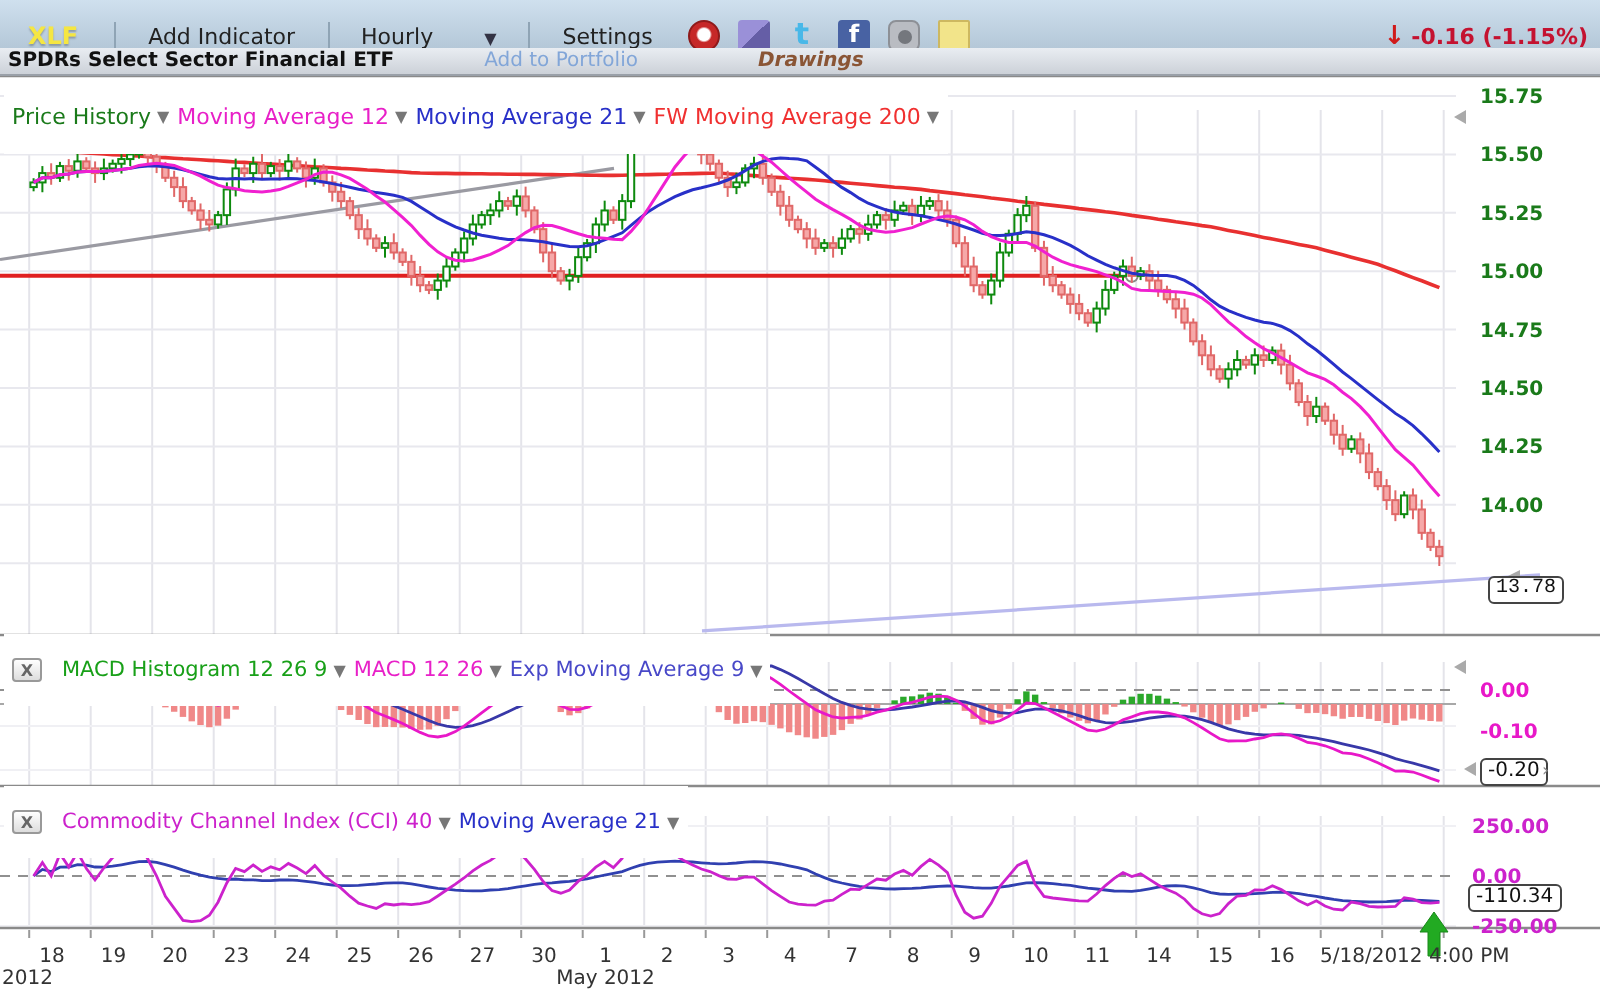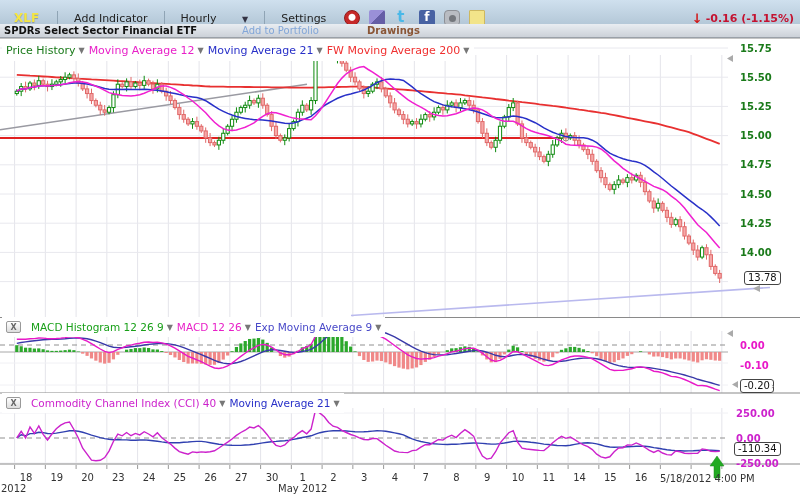--- a/index.html
+++ b/index.html
@@ -32,38 +32,38 @@
   #tb-change { margin-left:auto; margin-right:6px; color:#c41230; font-weight:bold;
     display:flex; align-items:center; gap:3px; }
   #down-arrow { color:#d01a1a; font-size:13px; font-weight:bold; }
 
   
   #subbar { position:absolute; left:0; top:24px; width:800px; height:14px;
     background:linear-gradient(#e9edf2,#ccd1d8); border-bottom:1px solid #9aa0a8;
     display:flex; align-items:center; font-size:10px; z-index:5;gap:38px; }
   #etf-name { font-weight:bold; color:#111; margin-left:4px; }
   #add-portfolio { color:#82a6d8; margin-left:7px; }
-  #drawings { color:#8a5535; margin-left:10px; font-weight:bold; }
+  #drawings { color:#8a5535; margin-left:22px; font-weight:bold;font-style:italic; }
 
   
   .legend { position:absolute; display:flex; align-items:center; gap:4px;
-    font-size:11px; z-index:4; background:#fff; padding:4px 4px; }
+    font-size:11px; z-index:4; background:#fff; padding:12px 4px; }
   .leg-item { display:flex; align-items:center; gap:3px; white-space:nowrap; cursor:default; }
   .leg-caret { color:#777; font-size:8px; }
   .xbtn { width:15px; height:12px; border:1px solid #999; border-radius:2px;
     background:linear-gradient(#fff,#ddd); color:#666; font-size:8px; font-weight:bold;
     display:flex; align-items:center; justify-content:center; margin-right:6px; cursor:default; }
   #legend-price { left:2px; top:40px; }
   #legend-macd  { left:2px; top:317px; font-size:10.5px; }
   #legend-cci   { left:2px; top:393px; font-size:10.5px; }
 
   
   .valbox { position:absolute; background:#fff; border:1px solid #444; border-radius:3px;
     font-size:10px; color:#111; padding:0 3px; line-height:12px; z-index:4; }
-  #box-price { left:744px; top:271px; }
+  #box-price { left:744px; top:288px;font-family:Liberation Mono, monospace; }
   #box-macd  { left:740px; top:379px; }
   #box-cci   { left:734px; top:442px; }
   #macd-more { position:absolute; left:771px; top:381px; color:#888; font-size:9px; z-index:4; }
   #timestamp { position:absolute; left:660px; top:473px; font-size:10px; color:#333; z-index:4; }
 
   svg text { font-family:"DejaVu Sans","Liberation Sans",sans-serif; }
   #chart-svg { position:absolute; left:0; top:0; z-index:1; }
 </style>
 </head>
 <body>

